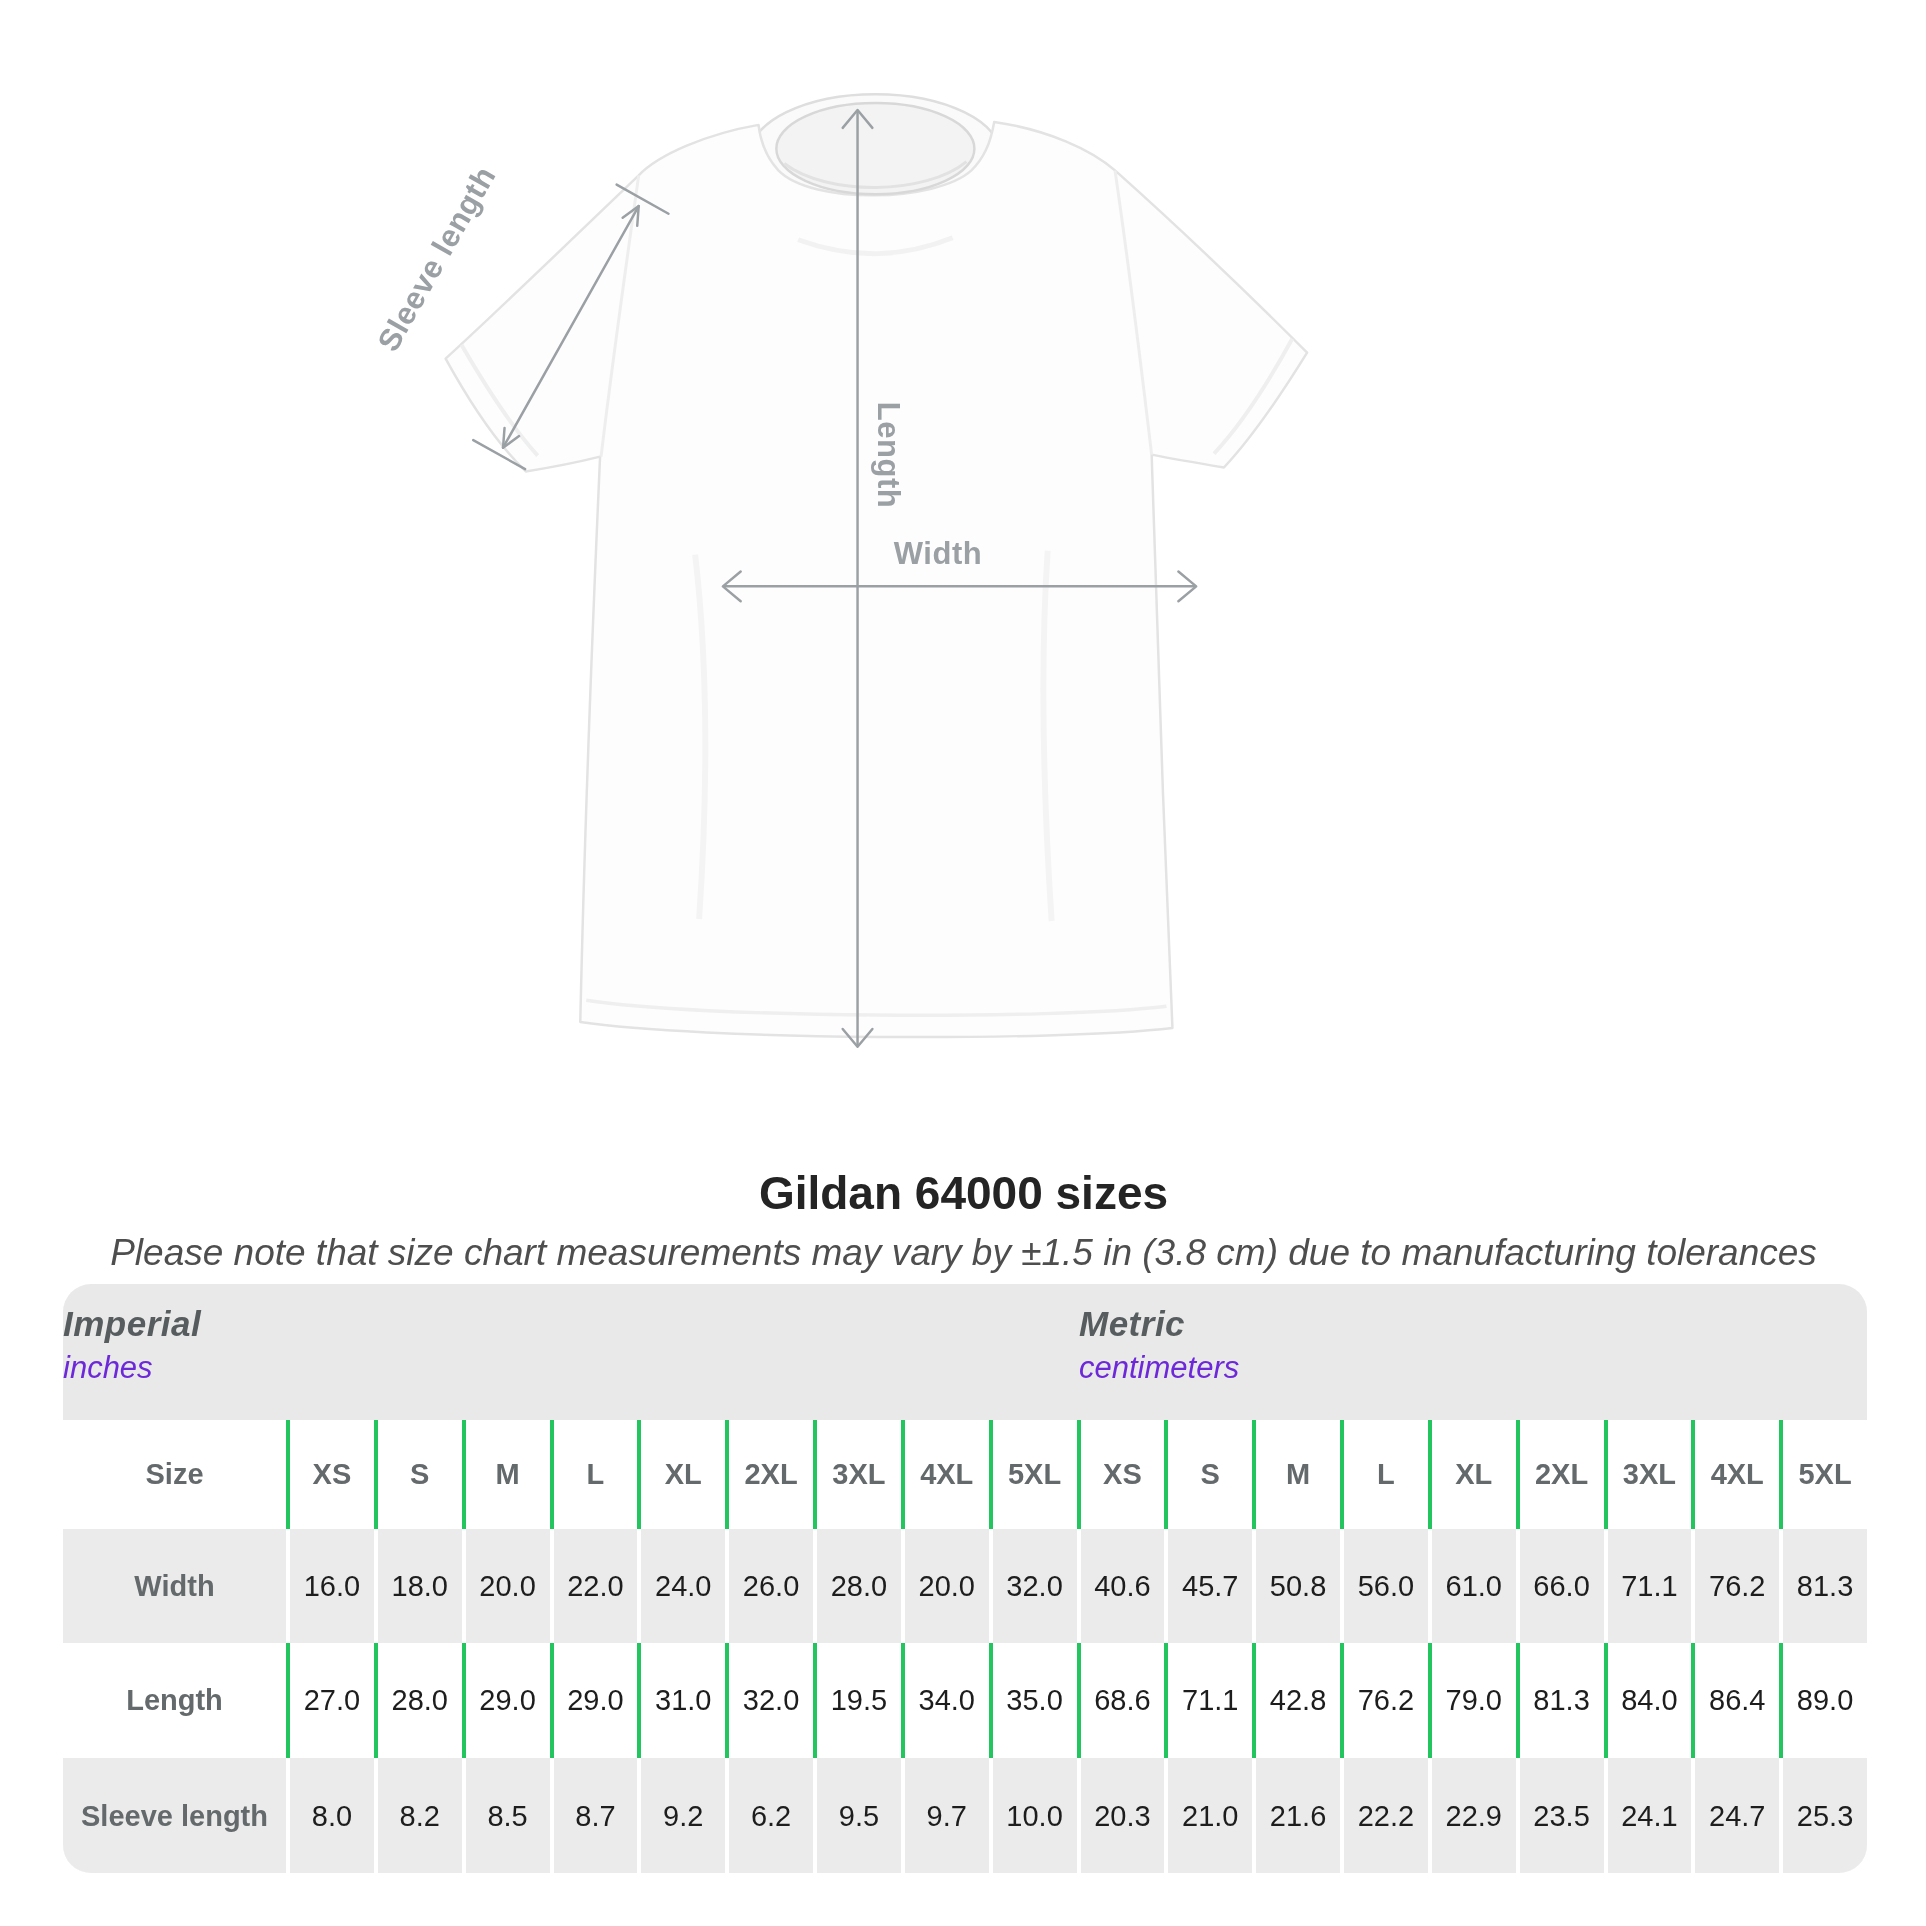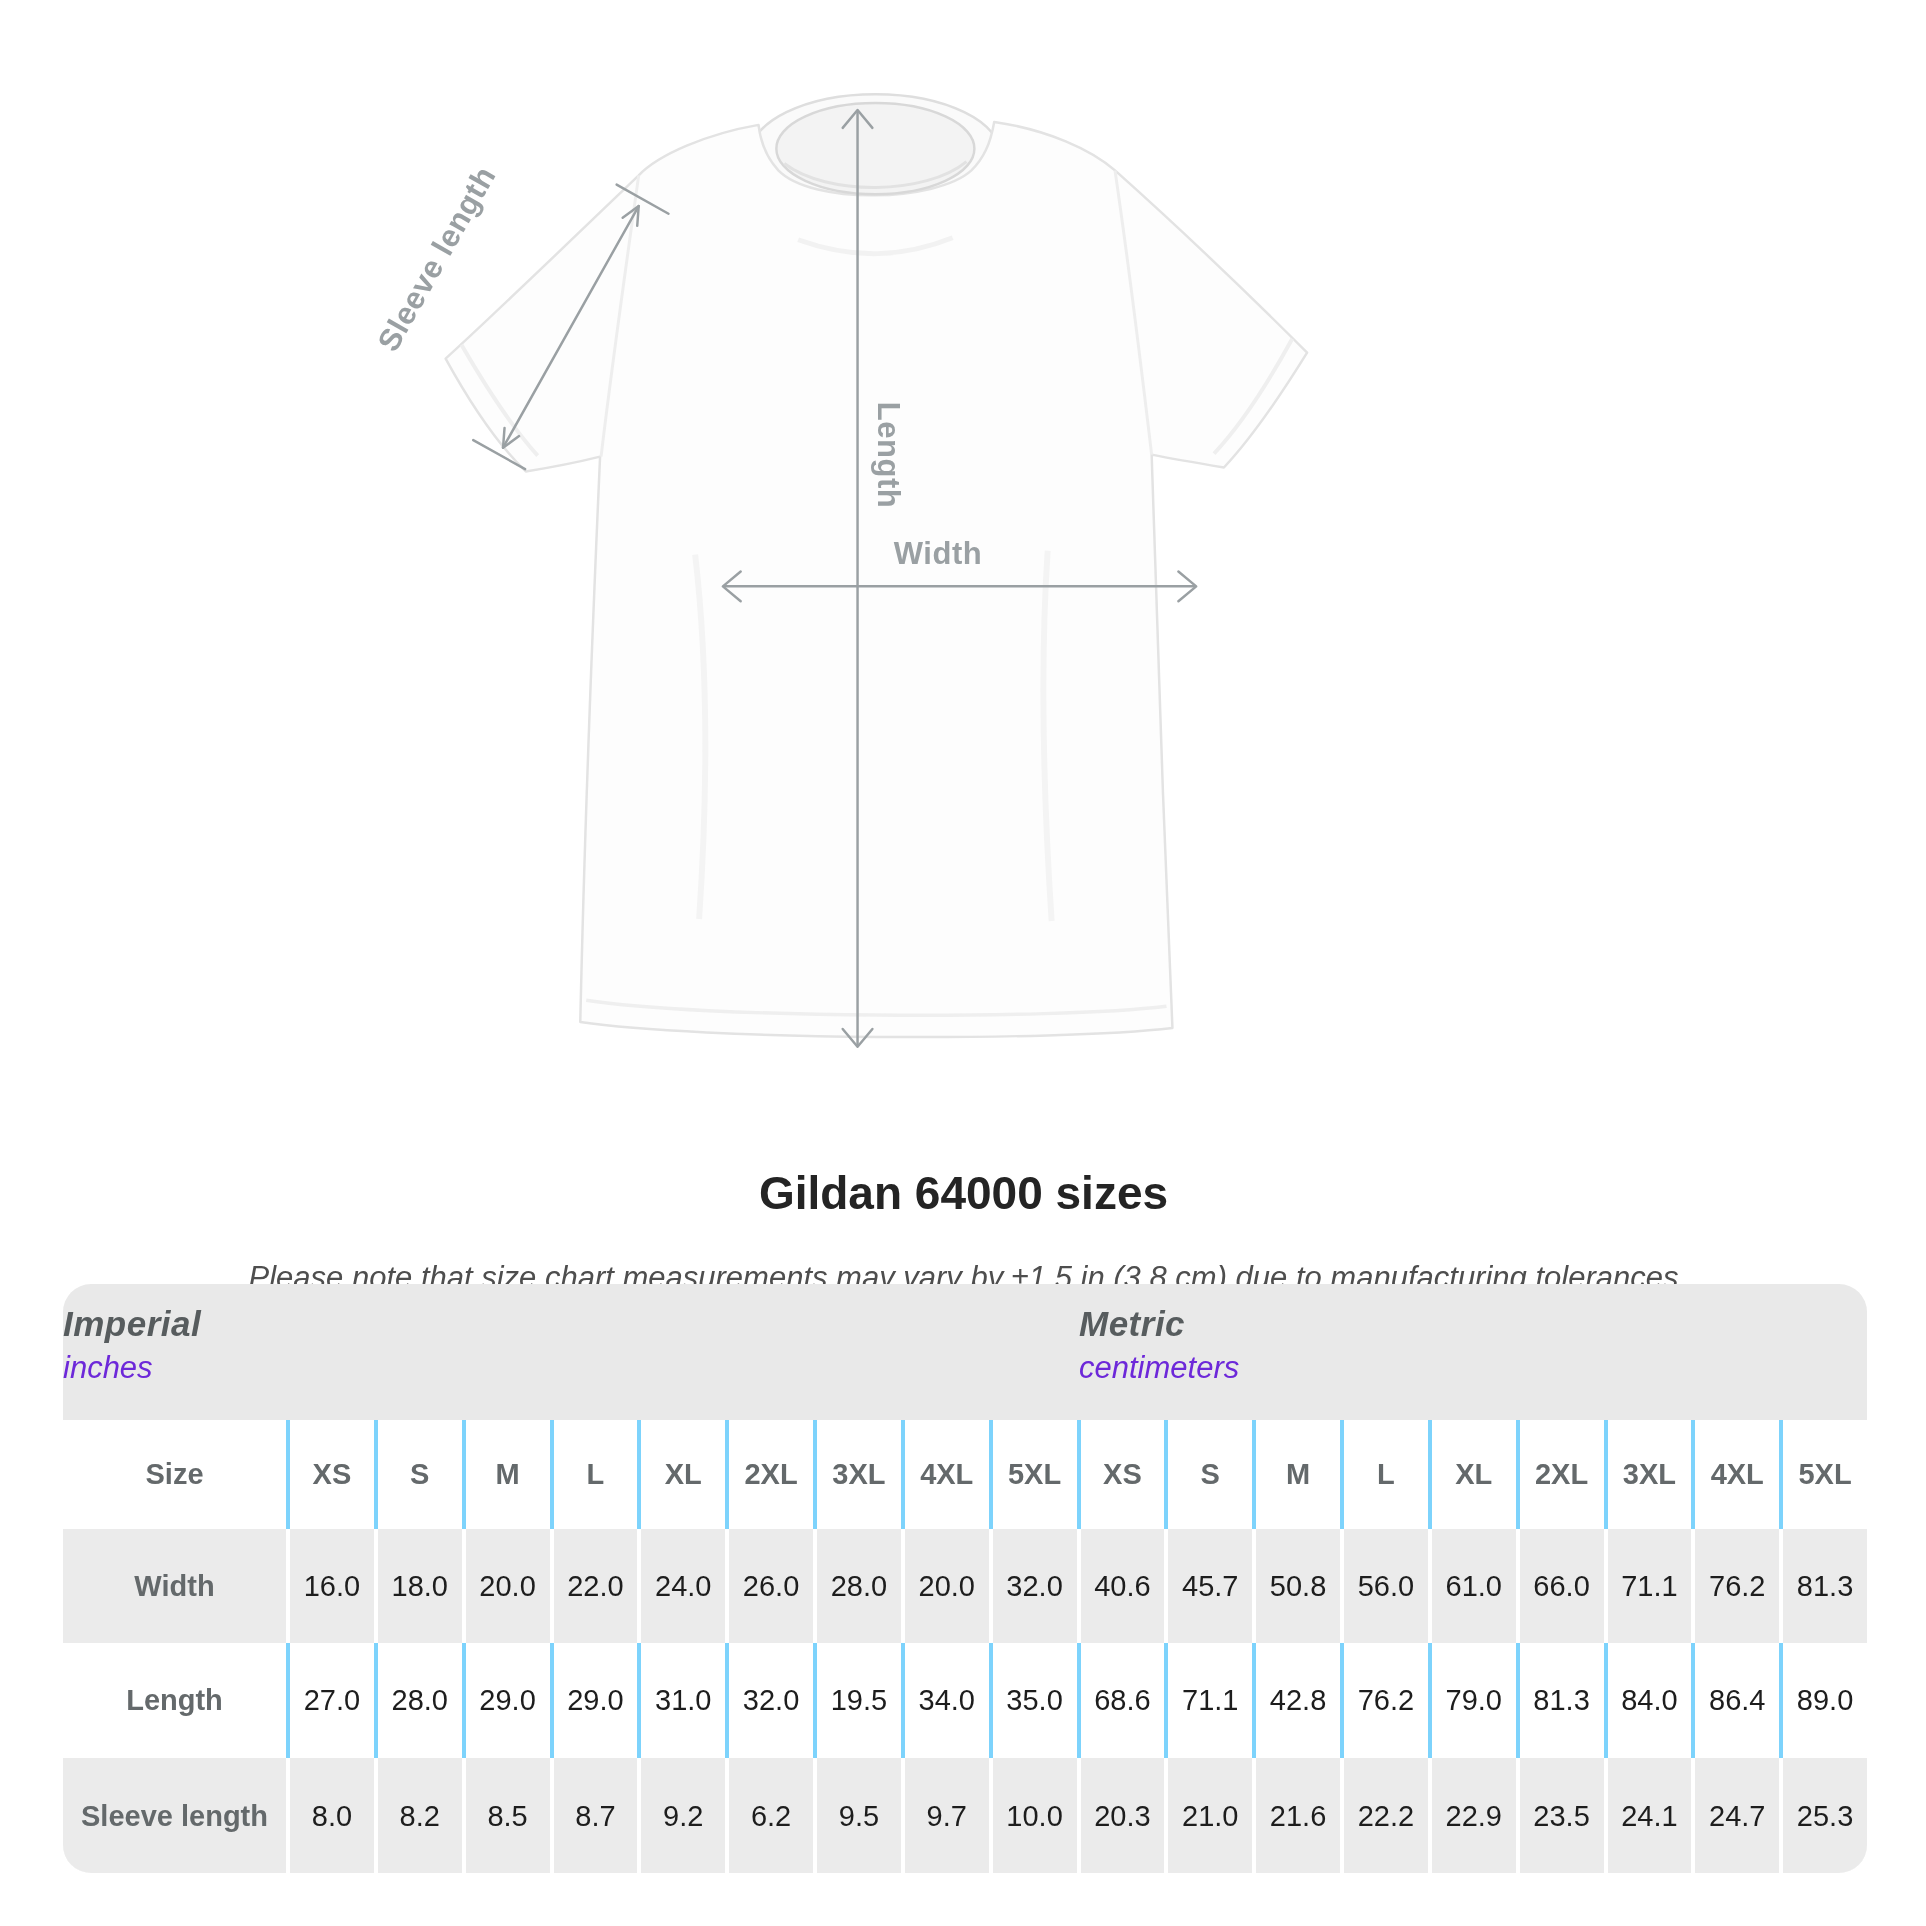--- a/index.html
+++ b/index.html
@@ -32,24 +32,24 @@
     position: absolute;
     left: 0; top: 1166px;
     width: 100%;
     text-align: center;
     font-size: 46px;
     font-weight: 700;
     color: #242424;
   }
   #page-subtitle {
     position: absolute;
-    left: 0; top: 1260px;
+    left: 0; top: 1232px;
     width: 100%;
     text-align: center;
-    font-size: 31px;
+    font-size: 37px;
     font-style: italic;
     color: #4e4e4e;
   }
 
   
   #size-card {
     position: absolute;
     left: 63px; top: 1284px;
     width: 1804px; height: 589px;
     background: #e9e9e9;
@@ -66,21 +66,21 @@
   .unit-sub {
     margin-top: 6px; font-size: 31px; font-style: italic; color: #6d28d9;
   }
 
   #table-rows { display: flex; flex-direction: column; }
   .trow {
     display: grid;
     grid-template-columns: 223px repeat(18, 1fr);
     column-gap: 4px;
   }
-  .trow.tone-white { background: #7dd3fc; }
+  .trow.tone-white { background: #22c55e; }
   .trow.tone-white .cell { background: #ffffff; }
   .trow.tone-gray { background: #ffffff; }
   .trow.tone-gray .cell { background: #ebebeb; }
   .cell {
     display: flex; align-items: center; justify-content: center;
     font-size: 29px; color: #1d1d1d;
   }
   .label-cell, .size-cell {
     font-weight: 700; color: #64696b;
   }

